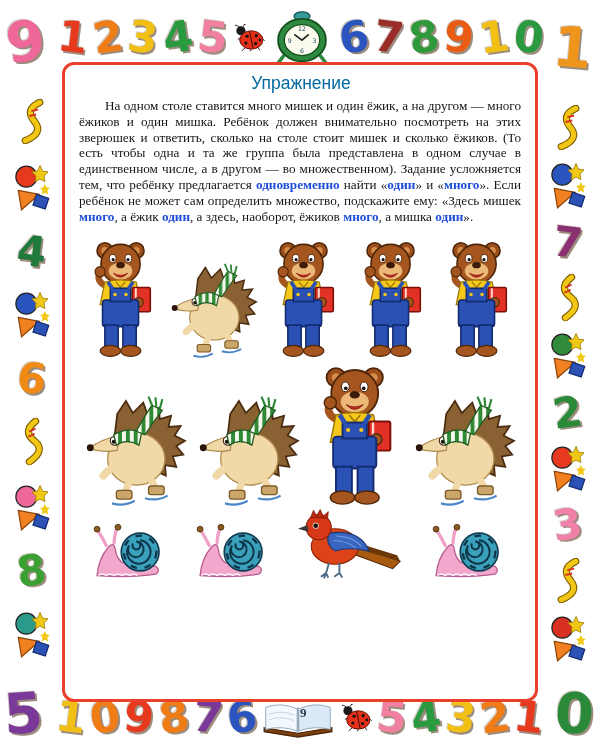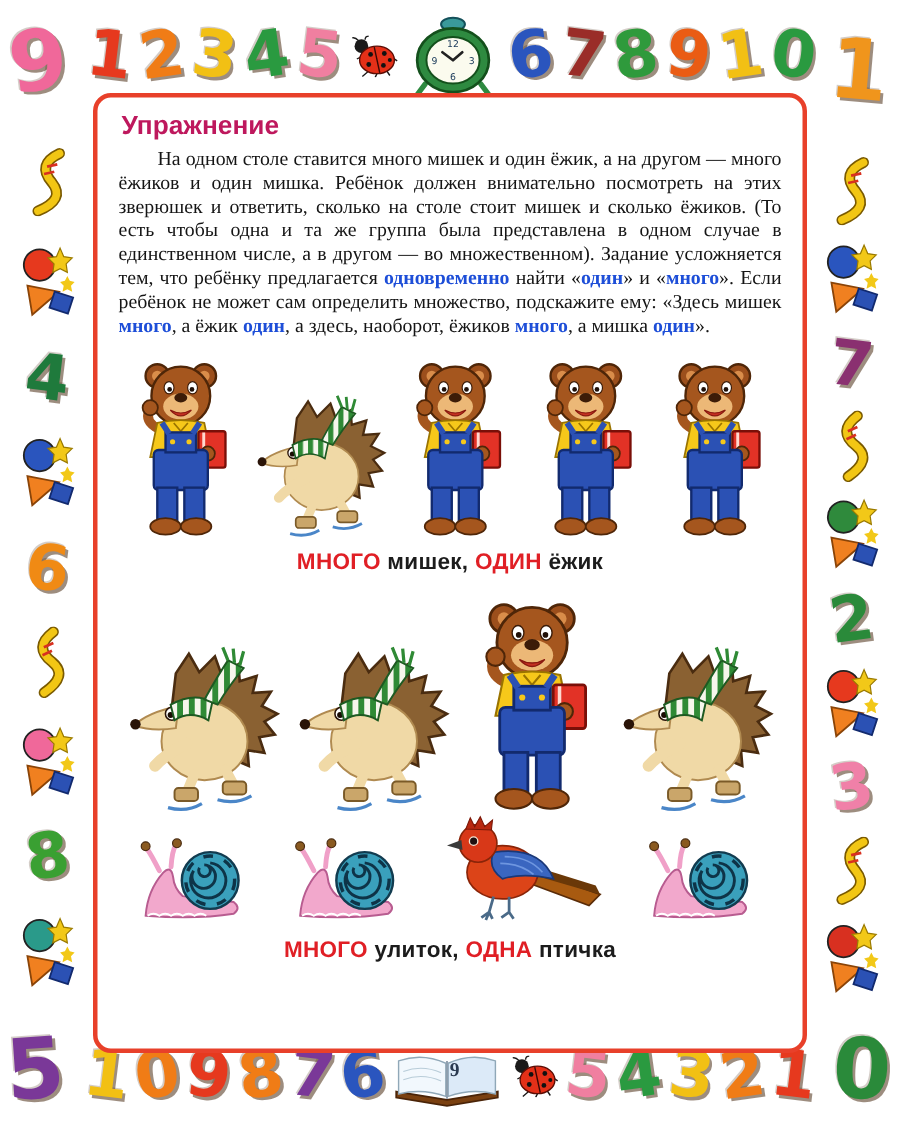--- a/index.html
+++ b/index.html
@@ -33,21 +33,21 @@
   .deco.ribbon{width:25px;height:47px;}
   .deco.shapes{width:42px;height:50px;}
   .deco.book{width:74px;height:43px;position:relative;}
   .book-page-num{position:absolute;left:52%;top:22%;font-family:"Liberation Serif",serif;
                  font-size:13px;color:#2a3a50;font-weight:bold;}
 
   
   .frame{position:absolute;left:62px;top:62px;width:476px;height:640px;
          background:#fff;border:3px solid #e8402a;border-radius:12px;
          box-sizing:border-box;padding:8px 14px 0 14px;z-index:2;}
-  .title{margin:0 0 4px 2px;font-size:17.5px;font-weight:bold;color:#be185d;}
+  .title{margin:0 0 4px 2px;font-size:17.5px;font-weight:normal;color:#0369a1;text-align:center;}
   .para{margin:0;font-family:"Liberation Serif",serif;font-size:13.2px;
         line-height:15.8px;color:#151515;text-align:justify;text-indent:26px;}
   .seg{color:#151515;}
   .seg-red{color:#1d4ed8;font-weight:bold;}
 
   .animal-row{display:flex;justify-content:space-around;align-items:flex-end;}
   .row-0{height:128px;margin-top:6px;}
   .row-1{height:148px;}
   .row-2{height:76px;}
   .animal{display:flex;align-items:flex-end;}
@@ -353,21 +353,20 @@
           <svg viewBox="0 0 110 150" preserveAspectRatio="xMidYMax meet">
             <use href="#sym-bear"></use>
           </svg>
         </div>
         <div class="animal bear">
           <svg viewBox="0 0 110 150" preserveAspectRatio="xMidYMax meet">
             <use href="#sym-bear"></use>
           </svg>
         </div>
       </div>
-    <div class="caption"><span class="cap-red">МНОГО</span><span class="cap-dark"> мишек, </span><span class="cap-red">ОДИН</span><span class="cap-dark"> ёжик</span></div>
 
     <div class="animal-row row-1">
         <div class="animal hedgehog">
           <svg viewBox="0 0 130 128" preserveAspectRatio="xMidYMax meet">
             <use href="#sym-hedgehog"></use>
           </svg>
         </div>
         <div class="animal hedgehog">
           <svg viewBox="0 0 130 128" preserveAspectRatio="xMidYMax meet">
             <use href="#sym-hedgehog"></use>
@@ -400,15 +399,14 @@
           <svg viewBox="0 0 150 100" preserveAspectRatio="xMidYMax meet">
             <use href="#sym-bird"></use>
           </svg>
         </div>
         <div class="animal snail">
           <svg viewBox="0 0 120 92" preserveAspectRatio="xMidYMax meet">
             <use href="#sym-snail"></use>
           </svg>
         </div>
       </div>
-    <div class="caption"><span class="cap-red">МНОГО</span><span class="cap-dark"> улиток, </span><span class="cap-red">ОДНА</span><span class="cap-dark"> птичка</span></div>
   </div>
 </div>
 
 </body></html>

